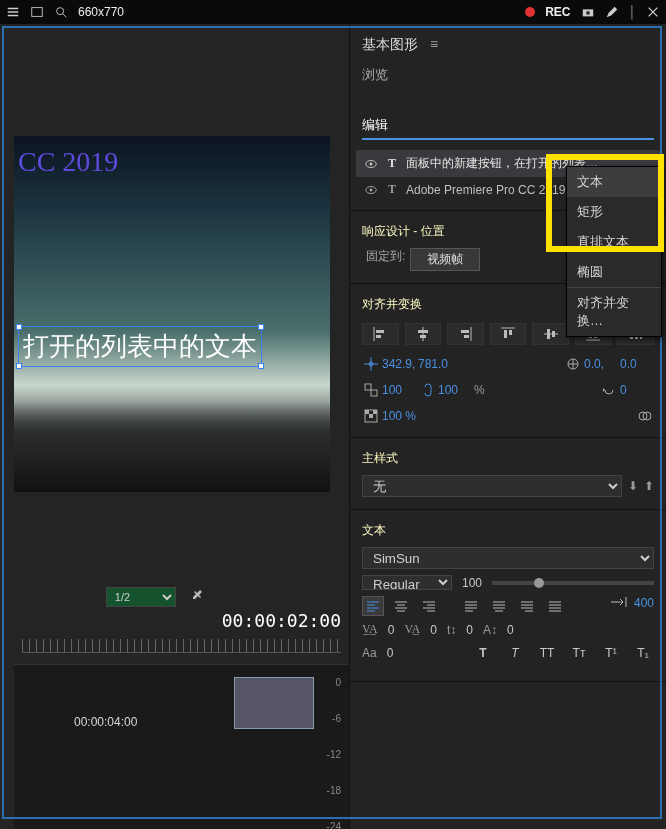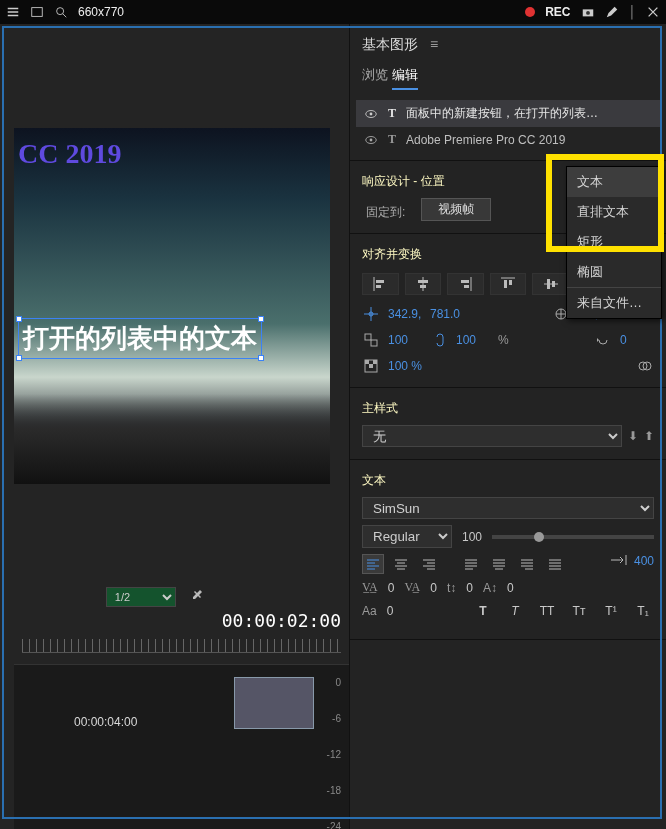--- a/index.html
+++ b/index.html
@@ -14,21 +14,21 @@
 
 
 .blueframe { position: absolute; left: 2px; top: 26px; right: 4px; bottom: 10px; border: 2px solid #2a6fb0; pointer-events: none; }
 
 .workspace { position: absolute; left: 0; top: 24px; width: 666px; height: 805px; display: flex; }
 .left-gutter { width: 14px; background: #242424; }
 .main { position: relative; flex: 1; display: flex; }
 
 
 .preview-panel { width: 336px; background: #242424; position: relative; border-right: 1px solid #111; }
-.preview-box { position: absolute; left: 0; top: 104px; width: 316px; height: 356px; background: linear-gradient(#0d1320 0%, #1a3340 20%, #4a6f6c 55%, #c9d6cc 70%, #2b3138 85%, #5a5e60 100%); font-weight: bold; }
+.preview-box { position: absolute; left: 0; top: 112px; width: 316px; height: 356px; background: linear-gradient(#0d1320 0%, #1a3340 20%, #4a6f6c 55%, #c9d6cc 70%, #2b3138 85%, #5a5e60 100%); }
 .preview-mts { position:absolute; bottom:0; left:0; right:0; height:90px; background: linear-gradient(transparent, #2a2a2a 40%, #111 100%); }
 .watermark { position: absolute; left: 4px; top: 10px; font-size: 28px; color: #5f4adf; font-family: "Times New Roman", serif; }
 .textlayer { position: absolute; left: 4px; top: 190px; font-size: 26px; color: #fff; border: 1px solid #3b82f6; padding: 2px 4px; }
 .textlayer .handle { position: absolute; width:6px; height:6px; background:#fff; border:1px solid #3b82f6; }
 .h-tl{top:-3px;left:-3px}.h-tr{top:-3px;right:-3px}.h-bl{bottom:-3px;left:-3px}.h-br{bottom:-3px;right:-3px}
 
 
 .transport { position: absolute; left: 0; top: 530px; right: 0; padding: 8px 8px 0 8px; }
 .transport-row { display: flex; align-items: center; gap: 6px; margin-bottom: 8px; }
 .zoom-sel { background: #14532d; border: 1px solid #444; color: #ccc; width: 70px; height: 20px; font-size: 11px; padding: 0 4px; }
@@ -42,58 +42,58 @@
 
 .lowertl { position: absolute; left: 0; top: 640px; right: 0; height: 180px; background: #1a1a1a; border-top: 1px solid #333; }
 .lowertl .tc { position: absolute; left: 60px; top: 50px; color: #d8d8d8; font-size: 12px; }
 .lowertl .levels { position: absolute; right: 8px; top: 0; width: 30px; bottom: 0; color: #888; font-size: 10px; display: flex; flex-direction: column; justify-content: space-around; text-align: right; }
 .thumbclip { position: absolute; left: 220px; top: 12px; width: 80px; height: 52px; background: #556; border: 1px solid #89a; }
 
 
 .right-panel { flex: 1; background: #232323; padding: 0 0 0 0; position: relative; }
 .eg-title { padding: 12px 12px 8px 12px; color: #ddd; font-size: 14px; }
 .eg-title .burger { margin-left: 8px; color: #999; }
-.tabs { display: flex; gap: 4px; padding: 4px 12px 10px 12px; }
+.tabs { display: flex; gap: 28px; padding: 4px 12px 10px 12px; flex-direction: column; }
 .tab { font-size: 13px; color: #aaa; cursor: pointer; padding-bottom: 4px; }
 .tab.active { color: #fff; border-bottom: 2px solid #4a90e2; }
 
 .layerlist { padding: 0 6px; }
 .layer { display: flex; align-items: center; gap: 10px; padding: 5px 8px; color: #bfbfbf; }
 .layer.sel { background: #3a3a3e; color: #e6e6e6; }
 .eye { width: 14px; height: 14px; display:inline-block; }
 .ticon { font-weight: bold; font-family: serif; }
 .layer span.lbl{ white-space: nowrap; overflow: hidden; text-overflow: ellipsis; font-size: 12px; }
 
 hr.div { border: none; border-top: 1px solid #111; margin: 8px 0; }
 
 .section-label { color: #fef9c3; font-size: 12px; padding: 4px 12px; }
-.pinrow { display: flex; align-items: flex-end; gap: 16px; padding: 4px 16px; }
+.pinrow { display: flex; align-items: flex-start; gap: 5px; padding: 4px 16px; }
 .pinlabel { color: #aaa; }
 .pinval { background: #383838; border: 1px solid #555; padding: 2px 16px; color: #ddd; }
 
 
 .align-grid { display: grid; grid-template-columns: repeat(7, 1fr); gap: 6px; padding: 6px 12px; }
 .align-btn { height: 22px; background: #2b2b2b; display: flex; align-items: center; justify-content: center; border: 1px solid #333; }
 .align-btn svg { width: 18px; height: 18px; }
 
 
-.numrow { display: flex; align-items: center; gap: 8px; padding: 4px 12px; }
+.numrow { display: flex; align-items: center; gap: 2px; padding: 4px 12px; }
 .numrow .fld { color: #4a90e2; font-size: 12px; min-width: 34px; }
 .numrow .ico { width: 18px; height: 18px; display: inline-flex; align-items:center; justify-content:center; }
 .numrow .sep { flex: 1; }
 
 
 .masterrow { display: flex; gap: 6px; padding: 4px 12px; align-items: center; }
 .mselect { flex: 1; background: #2e2e2e; border: 1px solid #444; color: #ccc; height: 22px; padding: 0 6px; }
 
 
 .text-section { padding: 4px 12px; }
 .fontsel { width: 100%; background: #2e2e2e; border: 1px solid #444; color: #d0d0d0; height: 22px; padding: 0 6px; margin-bottom: 6px; }
 .tsrow { display: flex; align-items: center; gap: 10px; margin-bottom: 6px; }
-.tsrow .sel { background: #2e2e2e; border: 1px solid #444; color: #ccc; height: 23px; padding: 0 6px; width: 90px; }
+.tsrow .sel { background: #2e2e2e; border: 1px solid #444; color: #ccc; height: 15px; padding: 0 6px; width: 90px; }
 .slider { flex:1; height: 4px; background:#444; position: relative; }
 .slider .dot{ position:absolute; left:26%; top:-3px; width:10px; height:10px; border-radius:50%; background:#999; }
 .val400 { color:#4a90e2; }
 .para-row { display: flex; gap: 6px; align-items:flex-start; margin-bottom:6px; }
 .pbtn { width: 22px; height: 20px; display:flex; align-items:center; justify-content:center; border:1px solid transparent; }
 .pbtn.active { background:#3a3a3a; border-color:#555; }
 .pspace { width: 8px; }
 
 
 .appear { padding: 6px 12px; }
@@ -456,25 +456,25 @@
           <span class="pbtn">T¹</span>
           <span class="pbtn">T₁</span>
         </div>
       </div>
 
       <hr class="div">
 
 
       <div class="popup">
         <div class="mi sel">文本</div>
+        <div class="mi">矩形</div>
         <div class="mi">直排文本</div>
-        <div class="mi">矩形</div>
         <div class="mi">椭圆</div>
         <hr>
-        <div class="mi">来自文件…</div>
+        <div class="mi">对齐并变换…</div>
       </div>
 
       <div class="yellowbox"></div>
     </div>
   </div>
 </div>
 
 <div class="blueframe"></div>
 
 </body></html>

